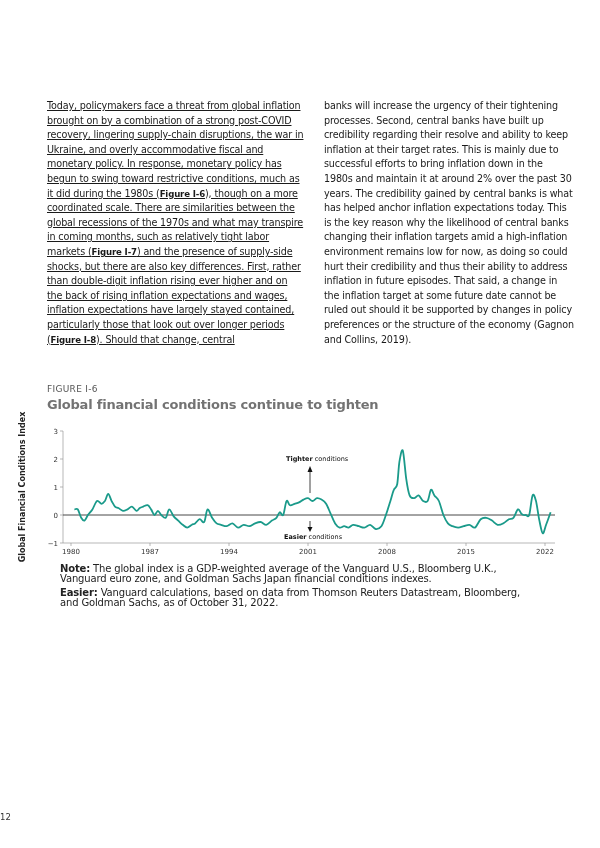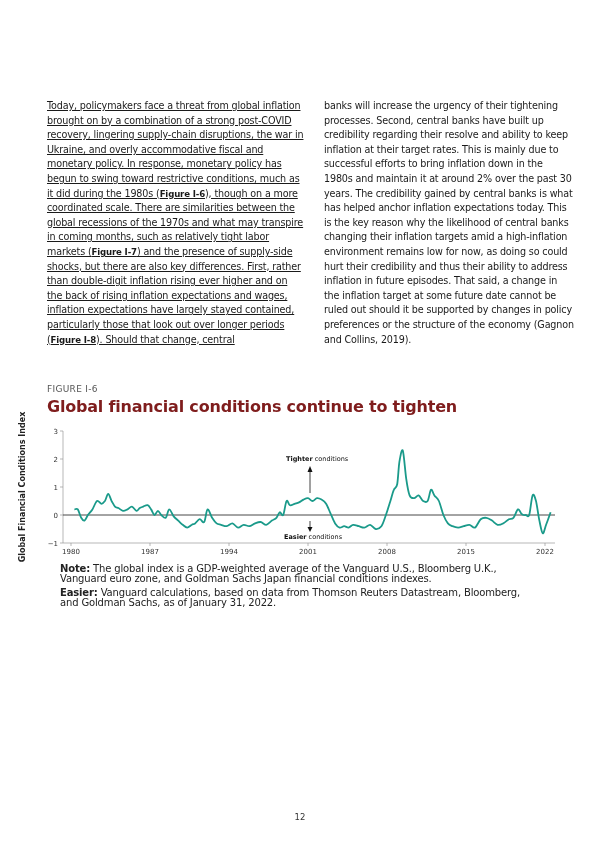--- a/index.html
+++ b/index.html
@@ -6,31 +6,31 @@
   body { width: 600px; height: 848px; position: relative; overflow: hidden;
          font-family: "DejaVu Sans", sans-serif; color: #1a1a1a; }
   .col { position: absolute; top: 99px; width: 258px; font-size: 9.6px; line-height: 14.6px;
          letter-spacing: -0.15px; }
   .col.left { left: 47px; text-decoration: underline; }
   .col.right { left: 324px; width: 250px; }
   .col p { margin: 0; }
   .fig-ref { font-weight: bold; font-size: 8.6px; }
   .fig-label { position: absolute; left: 47px; top: 384px; font-size: 9px; color: #555;
                letter-spacing: 0.3px; }
-  .fig-title { position: absolute; left: 47px; top: 397px; font-size: 16px; font-weight: bold;
-               color: #7f1d1d; letter-spacing: -0.2px; }
+  .fig-title { position: absolute; left: 47px; top: 397px; font-size: 13px; font-weight: bold;
+               color: #737373; letter-spacing: -0.2px; }
   .chart { position: absolute; left: 0; top: 0; width: 600px; height: 848px; pointer-events: none; }
   .chart svg { position: absolute; left: 0; top: 0; }
   .ylabel { position: absolute; left: 22px; top: 487px; transform: translate(-50%, -50%) rotate(-90deg);
             transform-origin: center; white-space: nowrap; font-size: 8px; font-weight: bold; color: #222; }
   .notes { position: absolute; left: 60px; top: 564px; width: 480px; font-size: 10px;
            line-height: 10px; color: #222; letter-spacing: -0.15px; }
   .notes p { margin: 0 0 4px 0; }
   .notes b { font-weight: bold; }
-  .page-num { position: absolute; left: 0; width: 600px; top: 812px; text-align: center; font-size: 8.5px; color: #333; }
+  .page-num { position: absolute; left: 0; width: 600px; top: 812px; text-align: left; font-size: 8.5px; color: #333; }
 </style>
 </head>
 <body>
 
 <div class="col left">
   <p id="left-para">Today, policymakers face a threat from global inflation brought on by a combination of a strong post-COVID recovery, lingering supply-chain disruptions, the war in Ukraine, and overly accommodative fiscal and monetary policy. In response, monetary policy has begun to swing toward restrictive conditions, much as it did during the 1980s (<span class="fig-ref">Figure I-6</span>), though on a more coordinated scale. There are similarities between the global recessions of the 1970s and what may transpire in coming months, such as relatively tight labor markets (<span class="fig-ref">Figure I-7</span>) and the presence of supply-side shocks, but there are also key differences. First, rather than double-digit inflation rising ever higher and on the back of rising inflation expectations and wages, inflation expectations have largely stayed contained, particularly those that look out over longer periods (<span class="fig-ref">Figure I-8</span>). Should that change, central</p>
 </div>
 <div class="col right">
   <p>banks will increase the urgency of their tightening processes. Second, central banks have built up credibility regarding their resolve and ability to keep inflation at their target rates. This is mainly due to successful efforts to bring inflation down in the 1980s and maintain it at around 2% over the past 30 years. The credibility gained by central banks is what has helped anchor inflation expectations today. This is the key reason why the likelihood of central banks changing their inflation targets amid a high-inflation environment remains low for now, as doing so could hurt their credibility and thus their ability to address inflation in future episodes. That said, a change in the inflation target at some future date cannot be ruled out should it be supported by changes in policy preferences or the structure of the economy (Gagnon and Collins, 2019).</p>
 </div>
@@ -73,16 +73,16 @@
       <text x="286" y="461" font-size="6.5" fill="#111" font-family="DejaVu Sans, sans-serif"><tspan font-weight="bold">Tighter</tspan><tspan> conditions</tspan></text>
       <line x1="310" y1="521" x2="310" y2="528" stroke="#111" stroke-width="0.8"></line>
       <path d="M307.5 527 L310 532 L312.5 527 Z" fill="#111"></path>
       <text x="284" y="539" font-size="6.5" fill="#111" font-family="DejaVu Sans, sans-serif"><tspan font-weight="bold">Easier</tspan><tspan> conditions</tspan></text>
     </svg>
   <div class="ylabel">Global Financial Conditions Index</div>
 </div>
 
 <div class="notes">
   <p><b>Note:</b><span> The global index is a GDP-weighted average of the Vanguard U.S., Bloomberg U.K., Vanguard euro zone, and Goldman Sachs Japan financial conditions indexes.</span></p>
-  <p><b>Easier:</b><span> Vanguard calculations, based on data from Thomson Reuters Datastream, Bloomberg, and Goldman Sachs, as of January 31, 2022.</span></p>
+  <p><b>Easier:</b><span> Vanguard calculations, based on data from Thomson Reuters Datastream, Bloomberg, and Goldman Sachs, as of October 31, 2022.</span></p>
 </div>
 
 <div class="page-num">12</div>
 
 </body></html>

